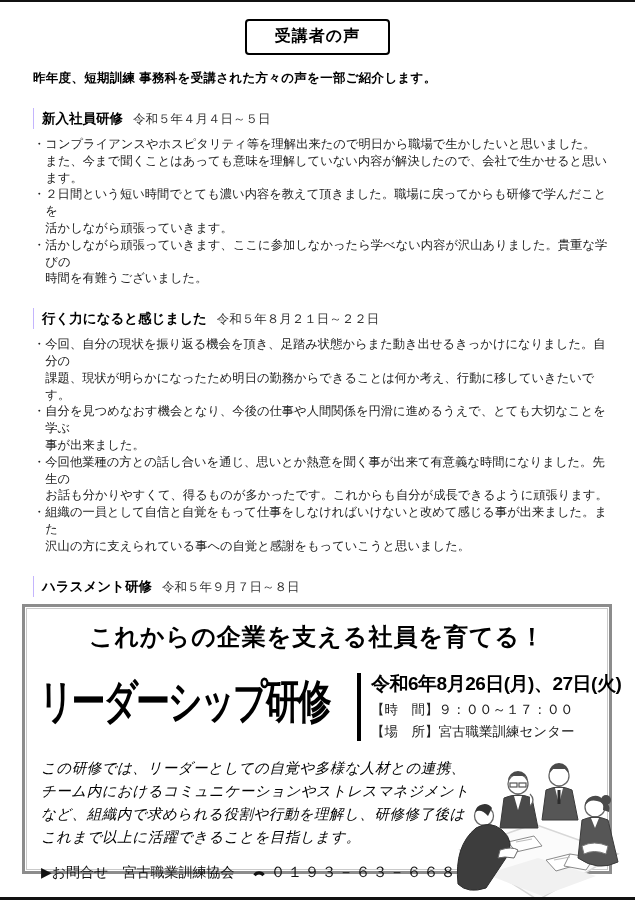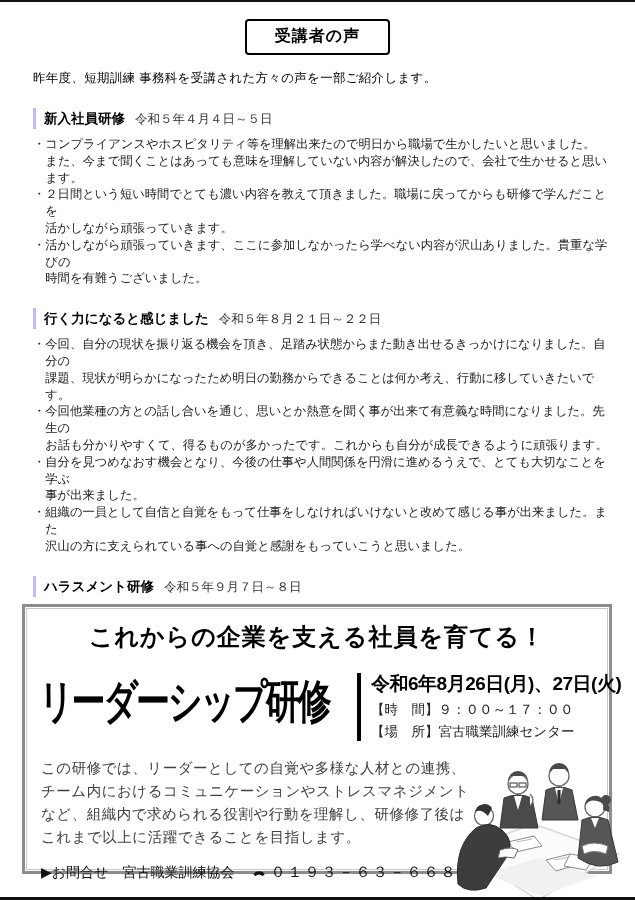--- a/index.html
+++ b/index.html
@@ -23,29 +23,29 @@
     margin: 17px auto 0 auto;
     border: 2px solid #000;
     border-radius: 4px;
     padding: 5px 28px 6px 28px;
     font-size: 16px; font-weight: bold; color: #000;
     letter-spacing: 1px;
   }
 
   .intro {
     margin: 15px 0 16px 33px;
-    font-size: 12.5px; font-weight: normal; color: #000;
+    font-size: 12.5px; font-weight: bold; color: #000;
     letter-spacing: 0.3px;
   }
 
   
   .section { margin: 0 24px 0 33px; }
   .section-heading {
     margin-top: 21px;
-    border-left: 3px solid #c4b5fd;
+    border-left: 1px solid #c4b5fd;
     padding-left: 8px;
     line-height: 20px;
   }
   .section-heading .h-title { font-size: 13.5px; font-weight: bold; color: #000; }
   .section-heading .h-date  { font-size: 12.5px; font-weight: normal; color: #333; margin-left: 10px; }
 
   .bullets { margin-top: 7px; list-style: none; }
   .bullets li {
     font-size: 12.3px;
     line-height: 16.8px;
@@ -100,23 +100,24 @@
     letter-spacing: -0.5px;
   }
   .ad-meta { margin-top: 3px; font-size: 13.5px; color: #222; line-height: 19px; }
   .ad-meta .meta-label { color: #222; font-family: Liberation Serif, serif; }
 
   .ad-desc {
     margin: 16px 0 0 16px;
     width: 445px;
     font-size: 14.5px;
     line-height: 23px;
-    color: #404040;
+    color: #000000;
     white-space: pre-wrap;
     letter-spacing: 0.5px;
+    font-style: italic;
   }
   .ad-contact {
     margin: 14px 0 0 16px;
     font-size: 14px; color: #111;
     display: flex; align-items: flex-end;
   }
   .ad-contact .contact-label { font-weight: normal; }
   .ad-contact .contact-org { margin-left: 14px; }
   .ad-contact .phone-icon { margin-left: 18px; margin-right: 4px; }
   .ad-contact .phone-number { font-size: 15px; letter-spacing: 2px; }
@@ -152,24 +153,24 @@
     </ul>
   </div>
 
   <div class="section">
     <div class="section-heading">
       <span class="h-title">行く力になると感じました</span><span class="h-date">令和５年８月２１日～２２日</span>
     </div>
     <ul class="bullets">
       <li>・今回、自分の現状を振り返る機会を頂き、足踏み状態からまた動き出せるきっかけになりました。自分の
 課題、現状が明らかになったため明日の勤務からできることは何か考え、行動に移していきたいです。</li>
+      <li>・自分を見つめなおす機会となり、今後の仕事や人間関係を円滑に進めるうえで、とても大切なことを学ぶ
+事が出来ました。</li>
       <li>・今回他業種の方との話し合いを通じ、思いとか熱意を聞く事が出来て有意義な時間になりました。先生の
 お話も分かりやすくて、得るものが多かったです。これからも自分が成長できるように頑張ります。</li>
-      <li>・自分を見つめなおす機会となり、今後の仕事や人間関係を円滑に進めるうえで、とても大切なことを学ぶ
-事が出来ました。</li>
       <li>・組織の一員として自信と自覚をもって仕事をしなければいけないと改めて感じる事が出来ました。また
 沢山の方に支えられている事への自覚と感謝をもっていこうと思いました。</li>
     </ul>
   </div>
 
   <div class="section">
     <div class="section-heading">
       <span class="h-title">ハラスメント研修</span><span class="h-date">令和５年９月７日～８日</span>
     </div>
     <ul class="bullets">

